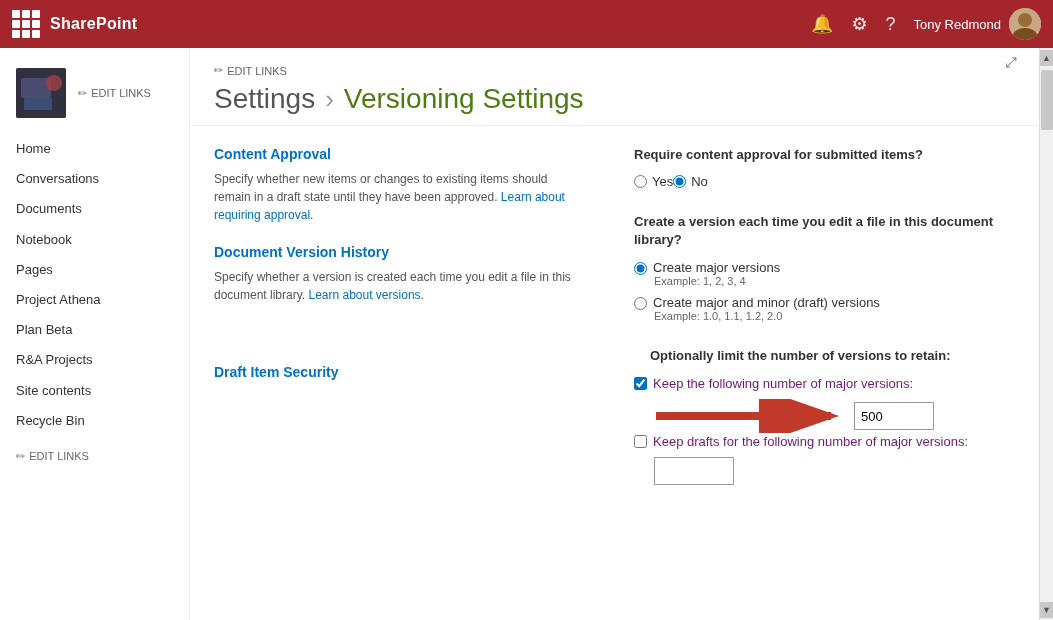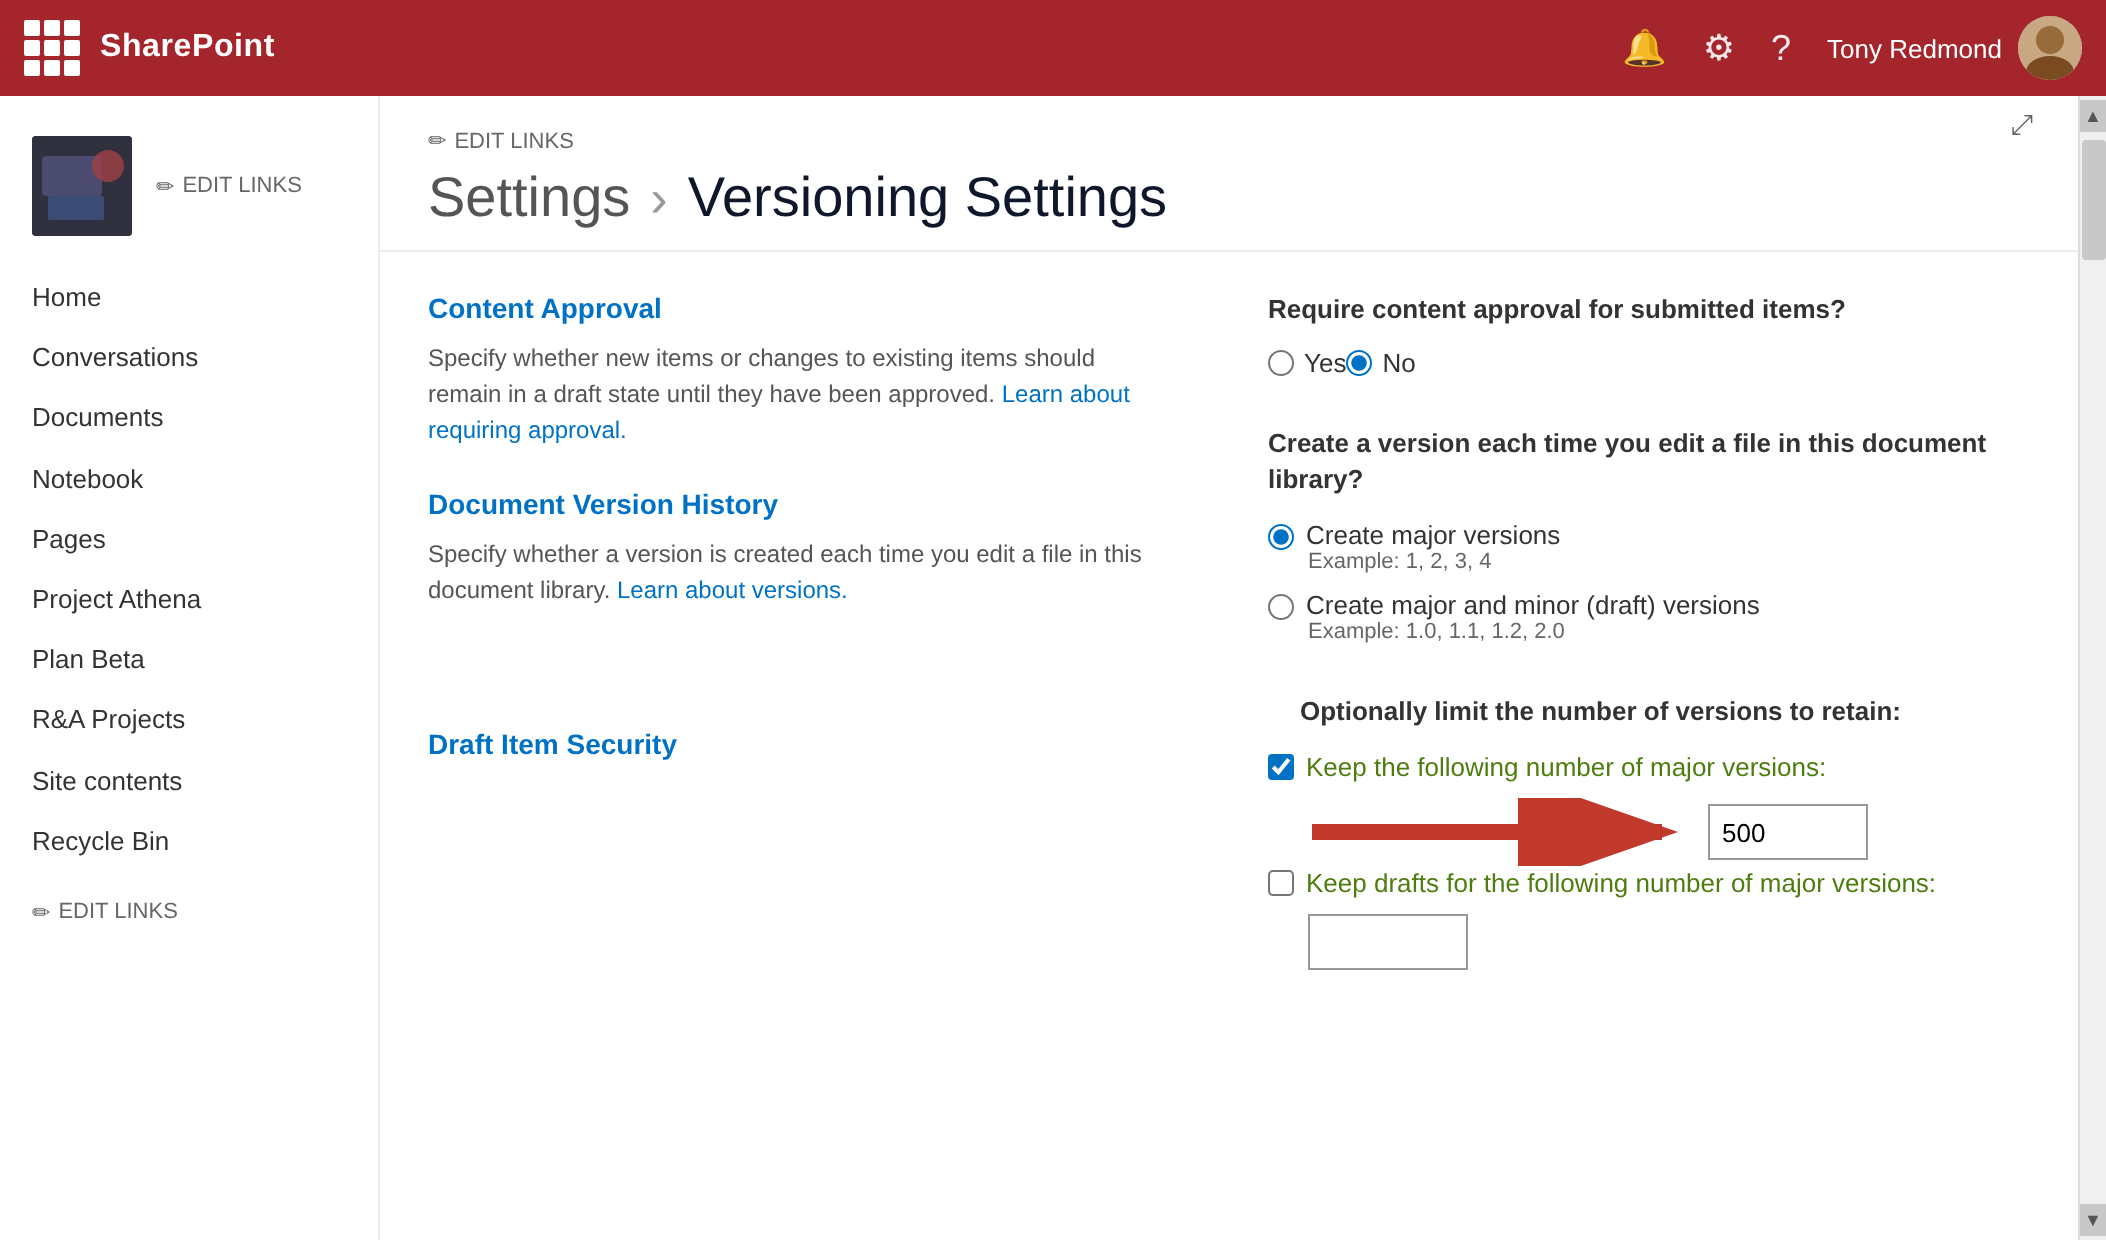--- a/index.html
+++ b/index.html
@@ -153,21 +153,21 @@
     }
     .page-title .breadcrumb-sep {
       color: #999;
       font-weight: 300;
       font-size: 26px;
     }
     .page-title .breadcrumb-parent {
       color: #555;
     }
     .page-title .breadcrumb-current {
-      color: #0f172a;
+      color: #4d7c0f;
       text-align: right;
     }
 
     
     .settings-body {
       display: flex;
       padding: 20px 0;
     }
     .settings-left {
       width: 420px;
@@ -265,21 +265,21 @@
       margin-bottom: 6px;
     }
     .checkbox-item input[type="checkbox"] {
       margin-top: 2px;
       accent-color: #0072c6;
       cursor: pointer;
     }
     .checkbox-label {
       font-size: 13px;
       line-height: 1.4;
-      color: #4d7c0f;
+      color: #701a75;
     }
     .version-input {
       width: 80px;
       height: 28px;
       border: 1px solid #999;
       padding: 2px 6px;
       font-size: 13px;
       margin-left: 20px;
       margin-top: 4px;
       margin-bottom: 8px;

